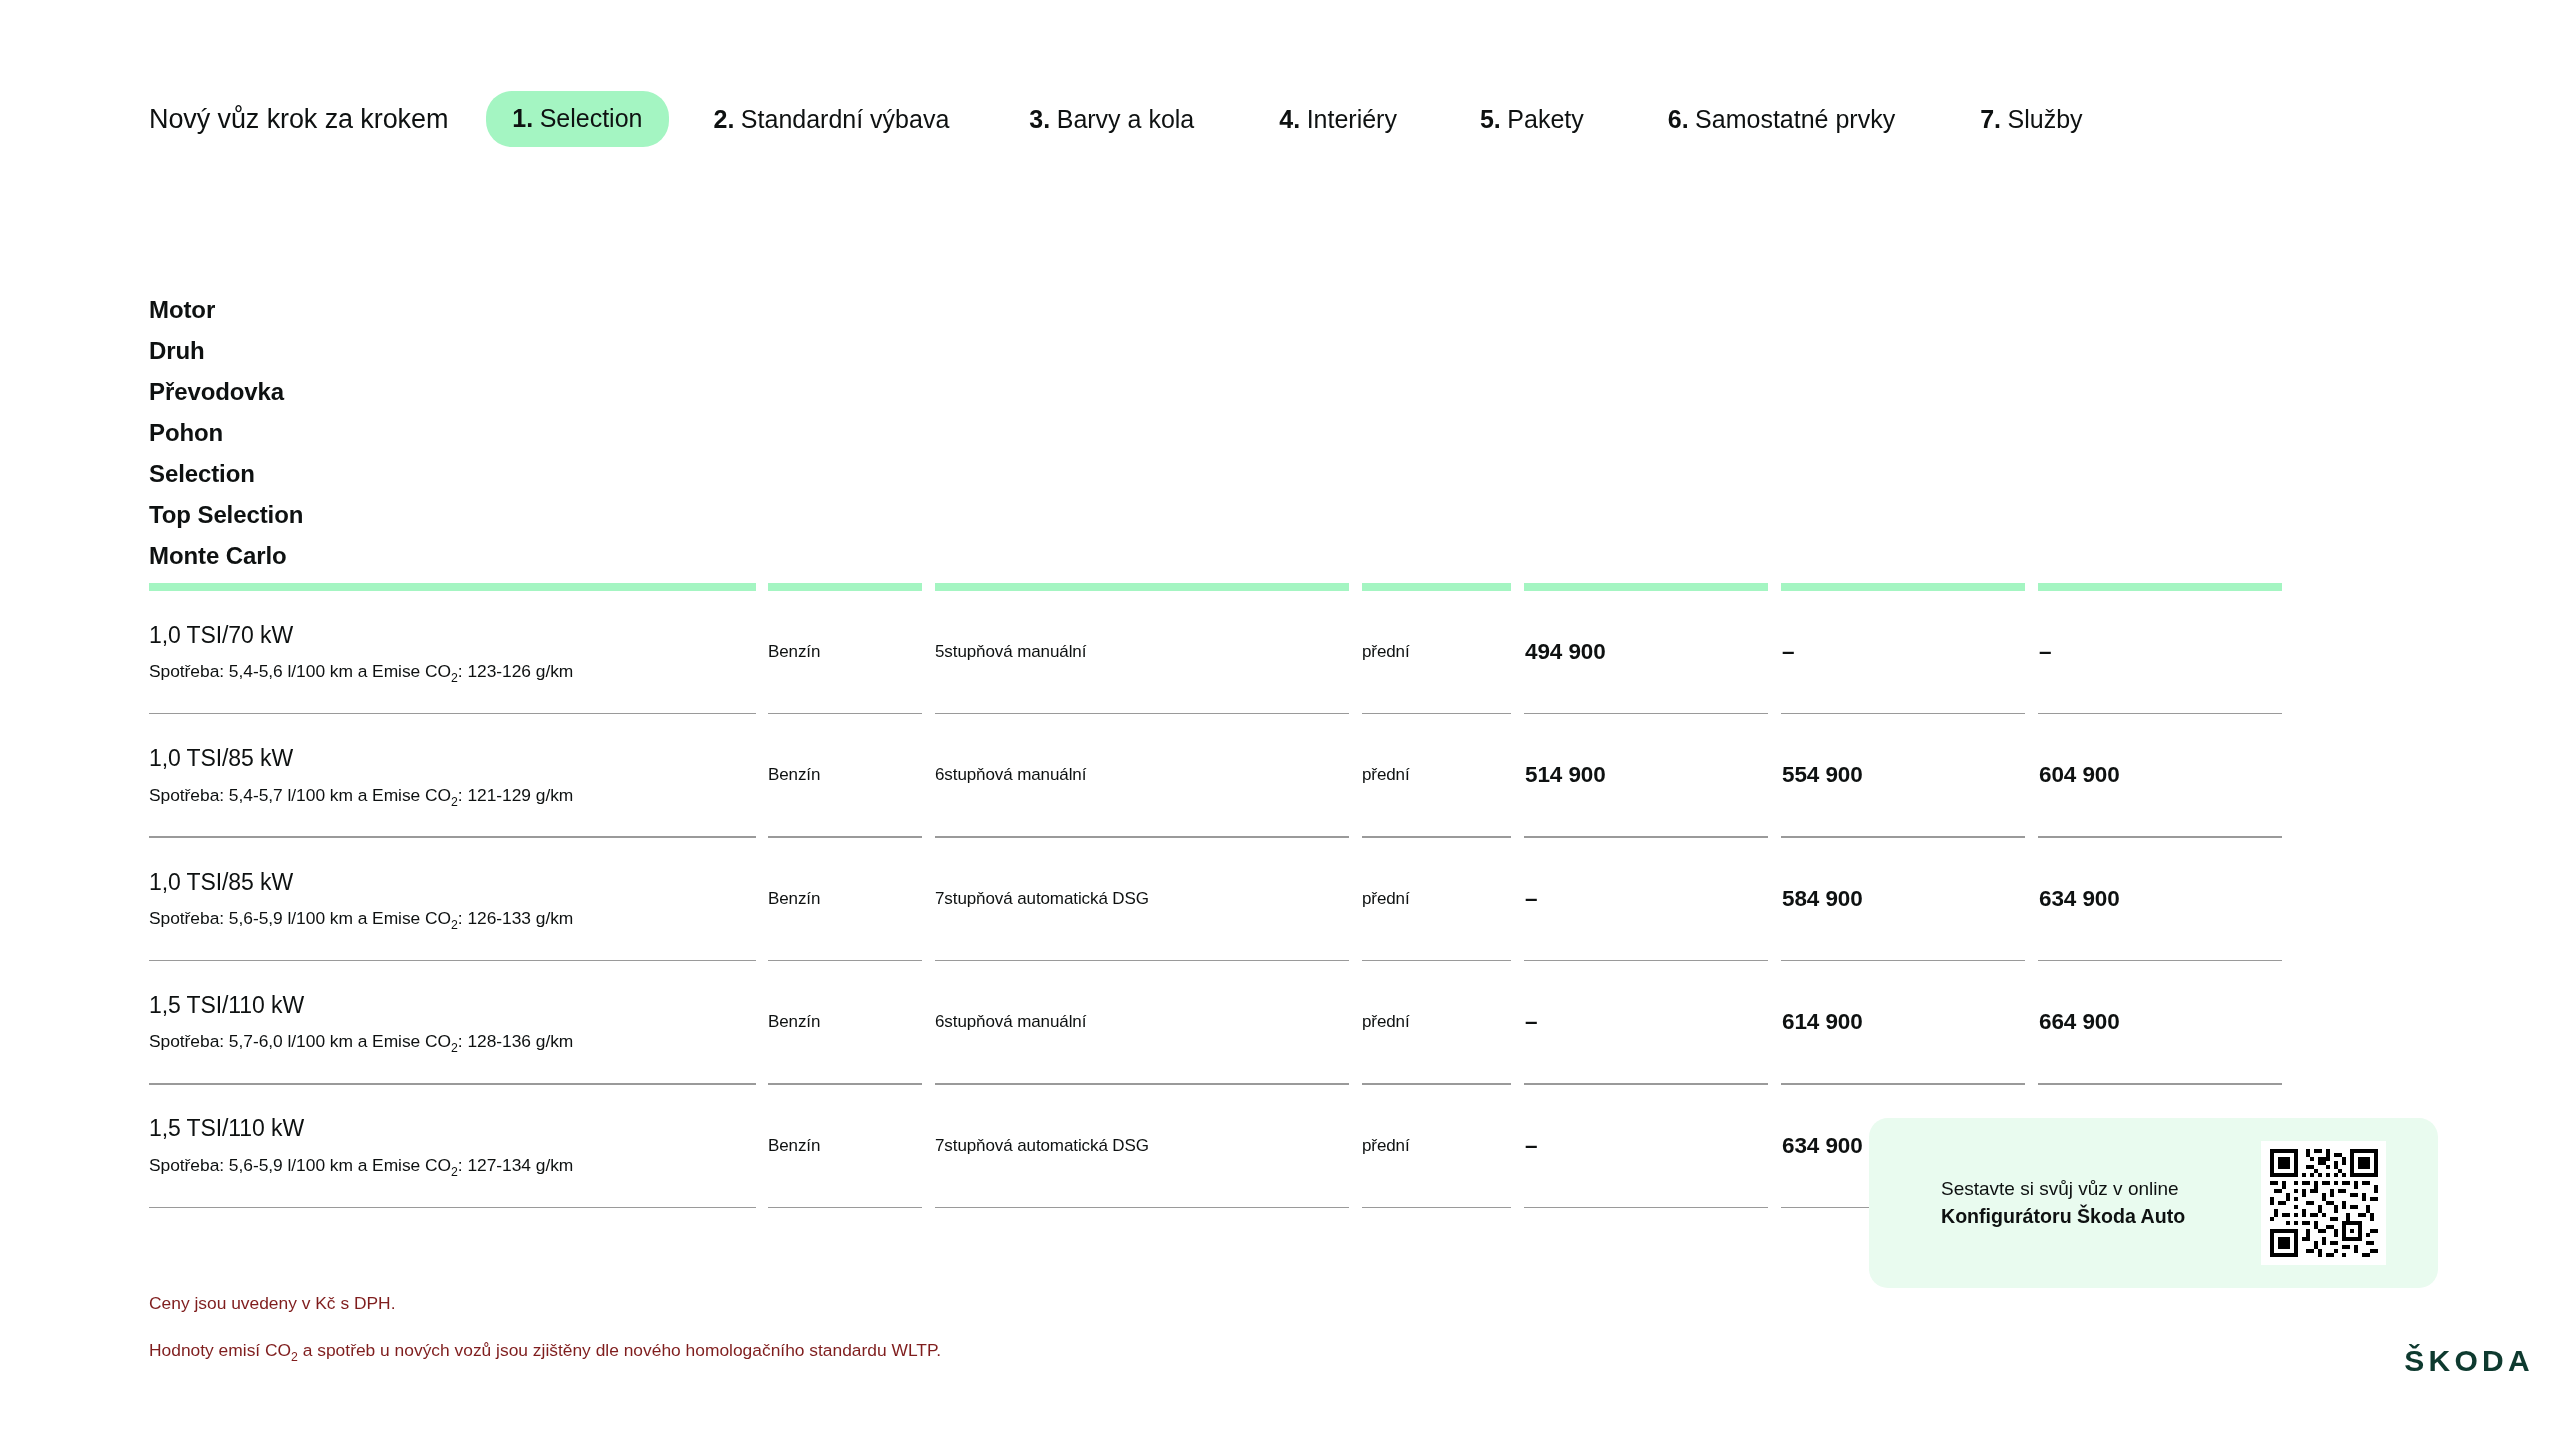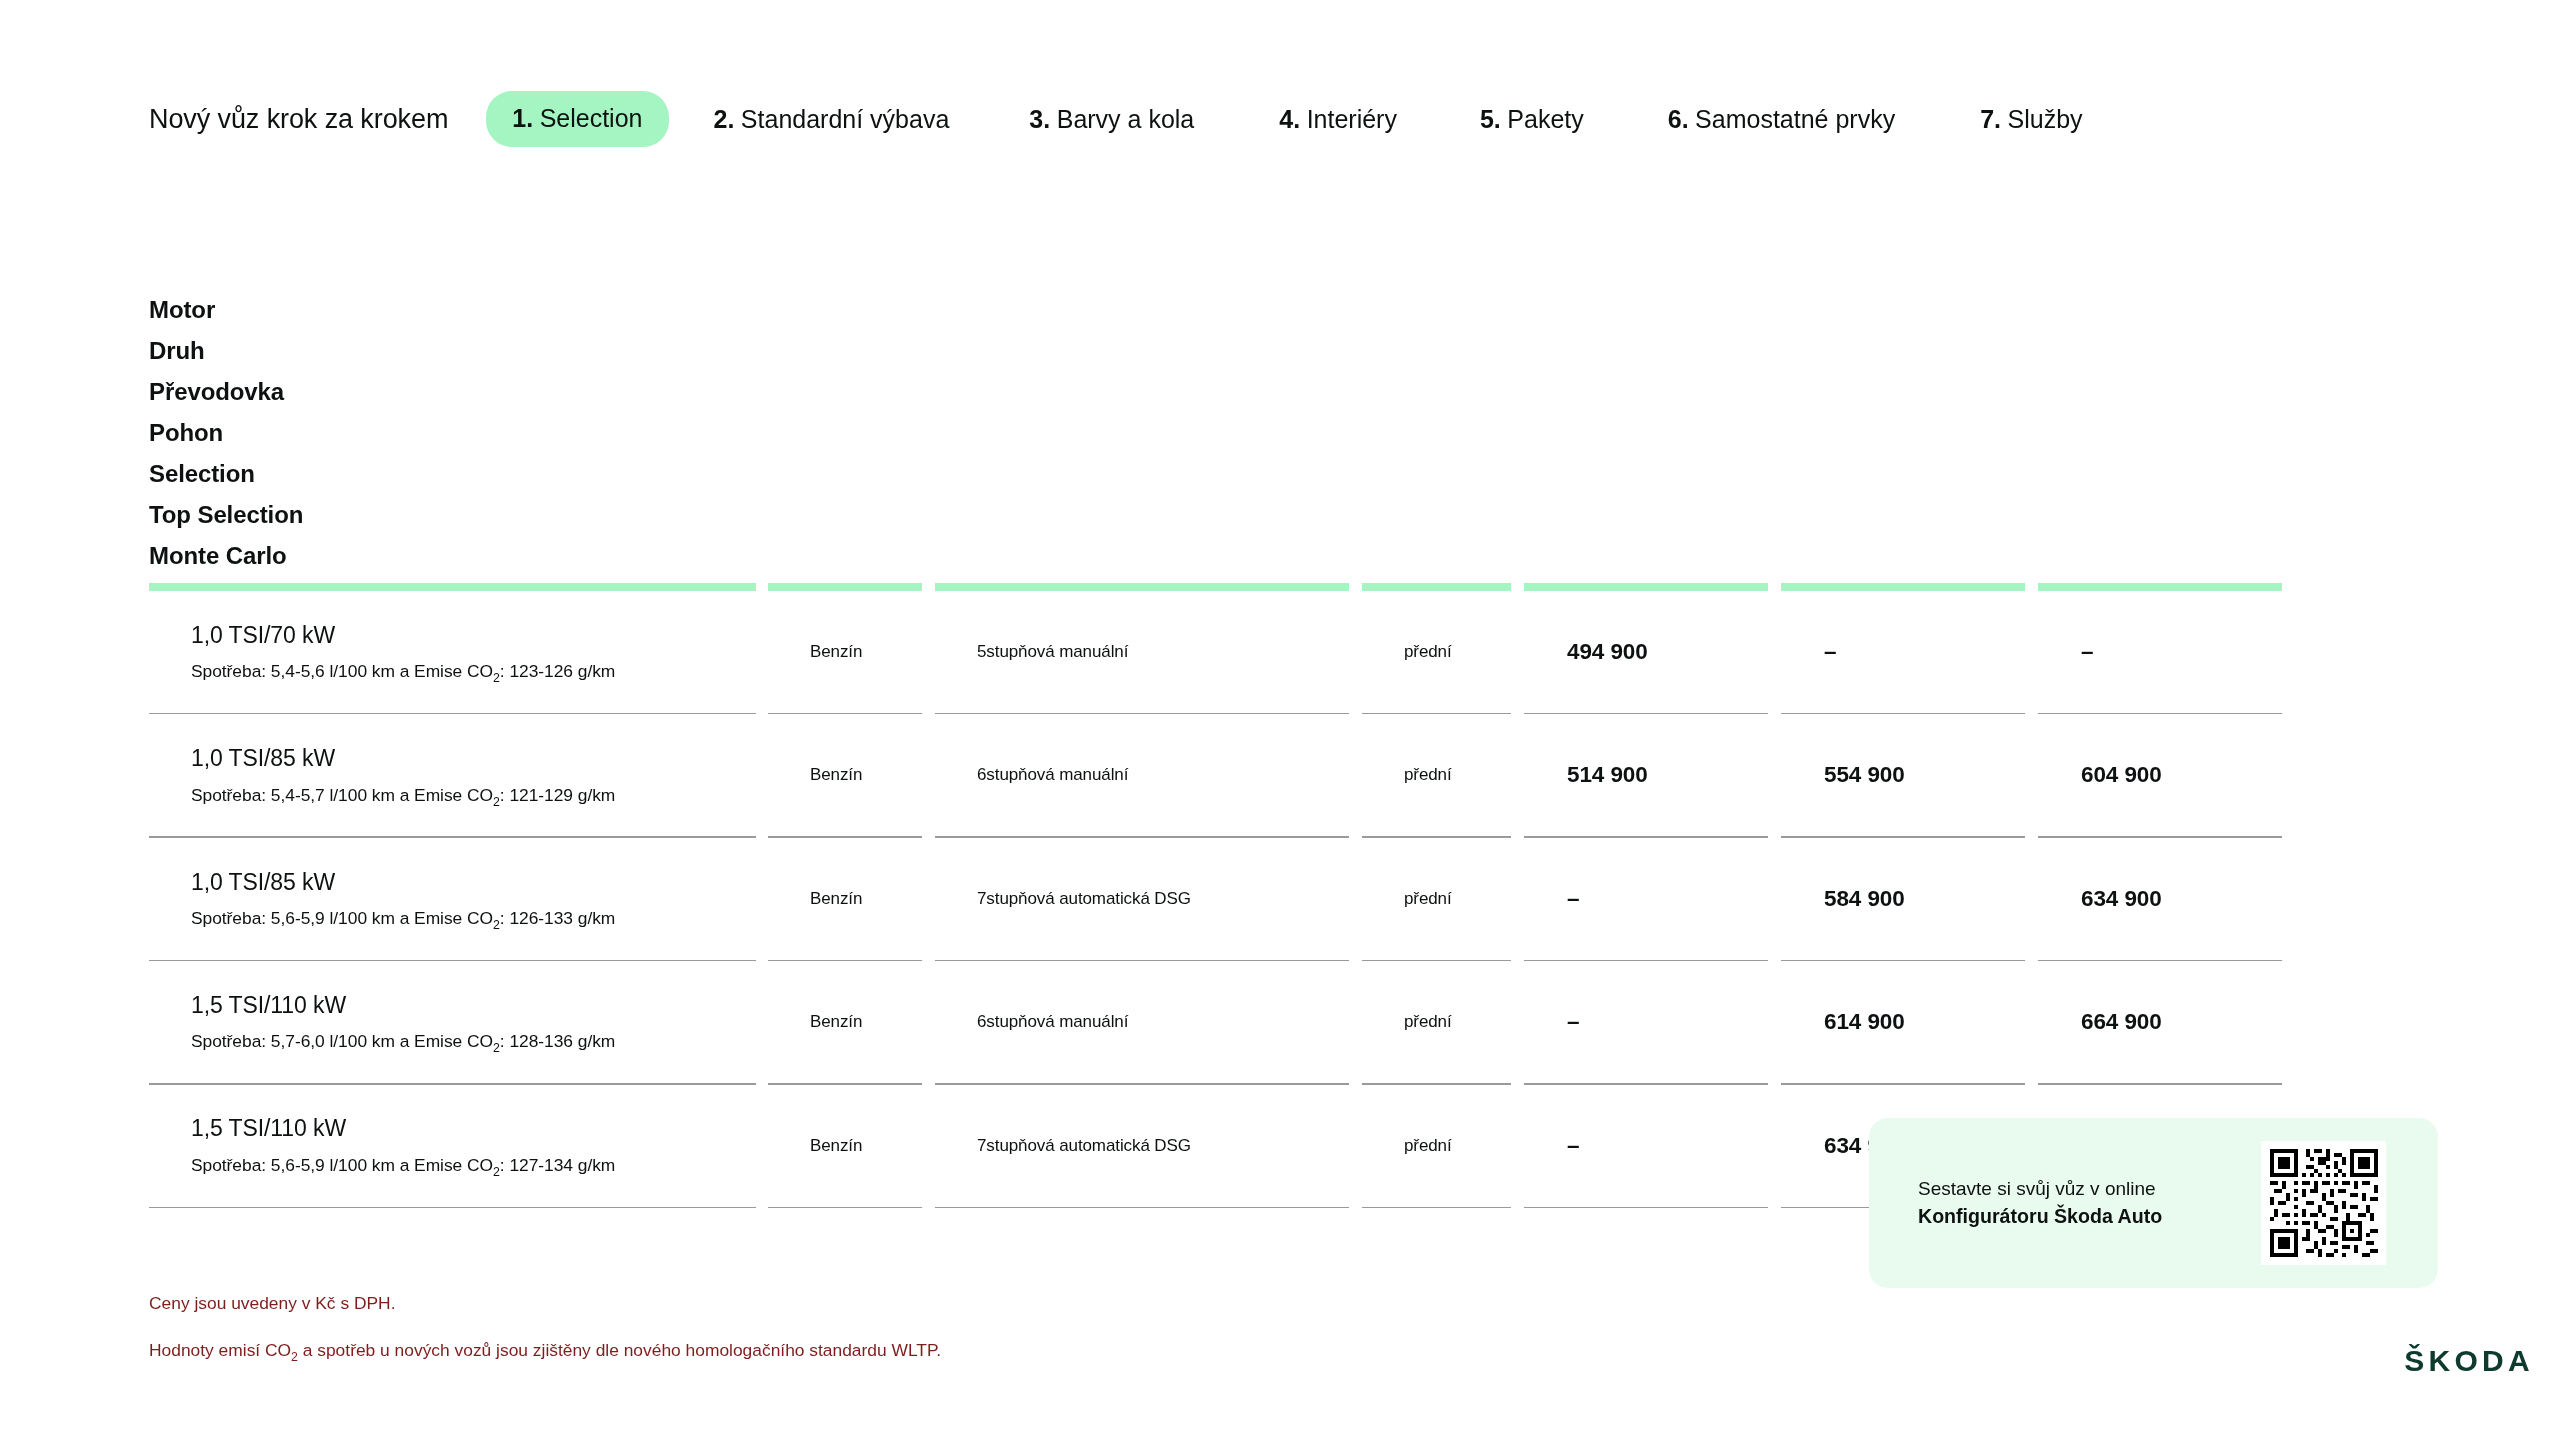--- a/index.html
+++ b/index.html
@@ -73,21 +73,21 @@
   .thead-rule .bar{height:8px;background:#a4f5c2;}
   .bar-motor{width:607px;}
   .bar-druh{width:154px;margin-left:12.3px;}
   .bar-prevod{width:414px;margin-left:13px;}
   .bar-pohon{width:150px;margin-left:13px;}
   .bar-sel{width:244px;margin-left:13px;}
   .bar-topsel{width:244px;margin-left:13px;}
   .bar-mc{width:244px;margin-left:13px;}
 
   
-  .trow{display:flex;width:100%;height:122px;position:relative;margin-left:42px;}
+  .trow{display:flex;width:100%;height:122px;position:relative;}
   .trow .cell{display:flex;flex-direction:column;justify-content:center;}
   .motor-name{
     font-size:23px;font-weight:400;color:#0e1111;
     line-height:1.15;margin-bottom:13px;letter-spacing:-0.1px;
   }
   .motor-spec{
     font-size:17.4px;font-weight:400;color:#0e1111;
     line-height:1.2;letter-spacing:-0.04px;
   }
   .motor-spec sub{font-size:12.3px;vertical-align:baseline;position:relative;top:5px;}
@@ -114,21 +114,21 @@
   
   .promo{
     position:absolute;
     left:1869px;top:1118px;
     width:569px;height:170px;
     background:#e9fbef;
     border-radius:19px;
     display:flex;align-items:center;
   }
   .promo-text{
-    margin-left:49px;width:319px;
+    margin-left:72px;width:319px;
     font-size:19px;line-height:1.42;color:#0e1111;
   }
   .promo-text .strong{font-weight:700;display:block;font-size:19.6px;}
   .promo-qr{
     width:116px;height:116px;margin-left:auto;margin-right:52px;
     background:#ffffff;padding:4.3px;box-sizing:content-box;
   }
   .promo-qr svg{display:block;}
 
   

